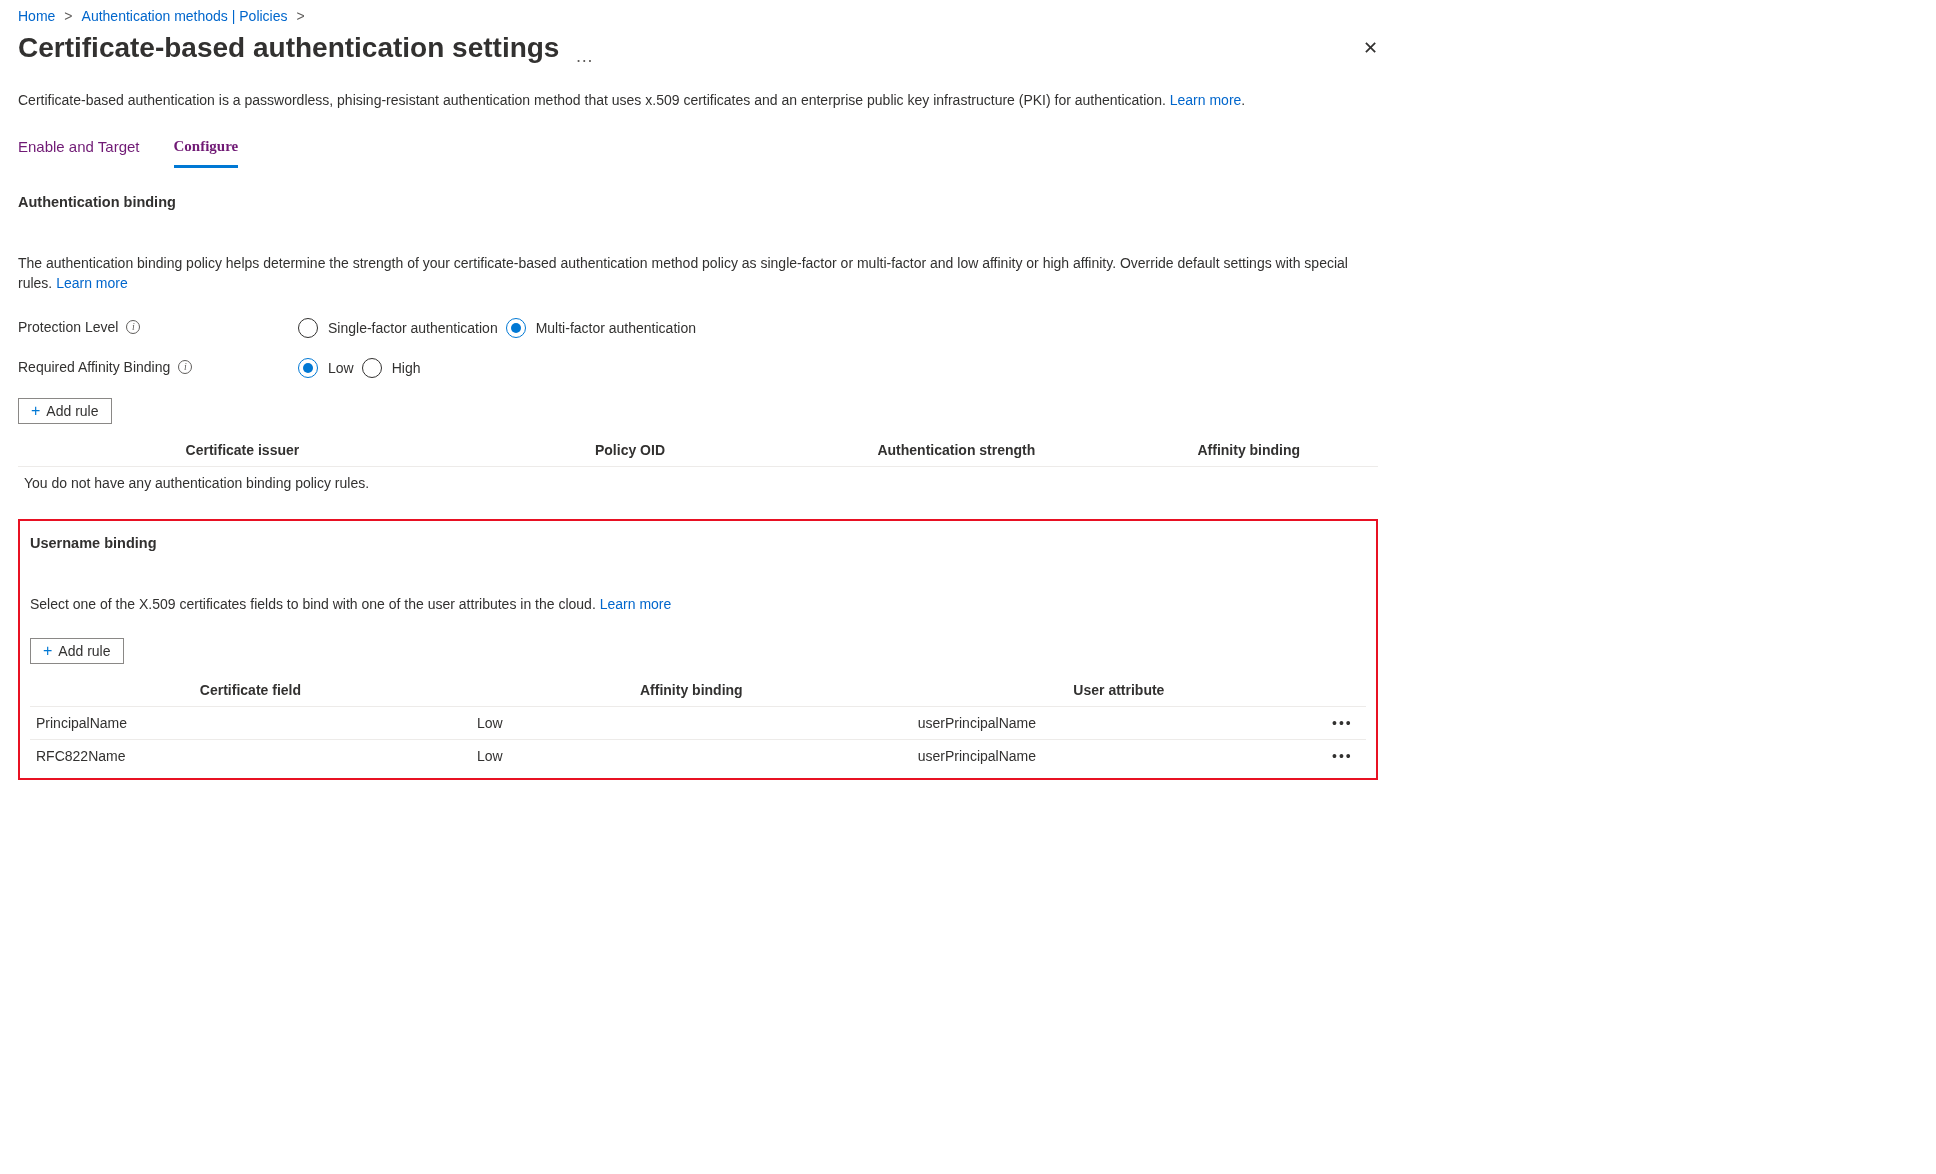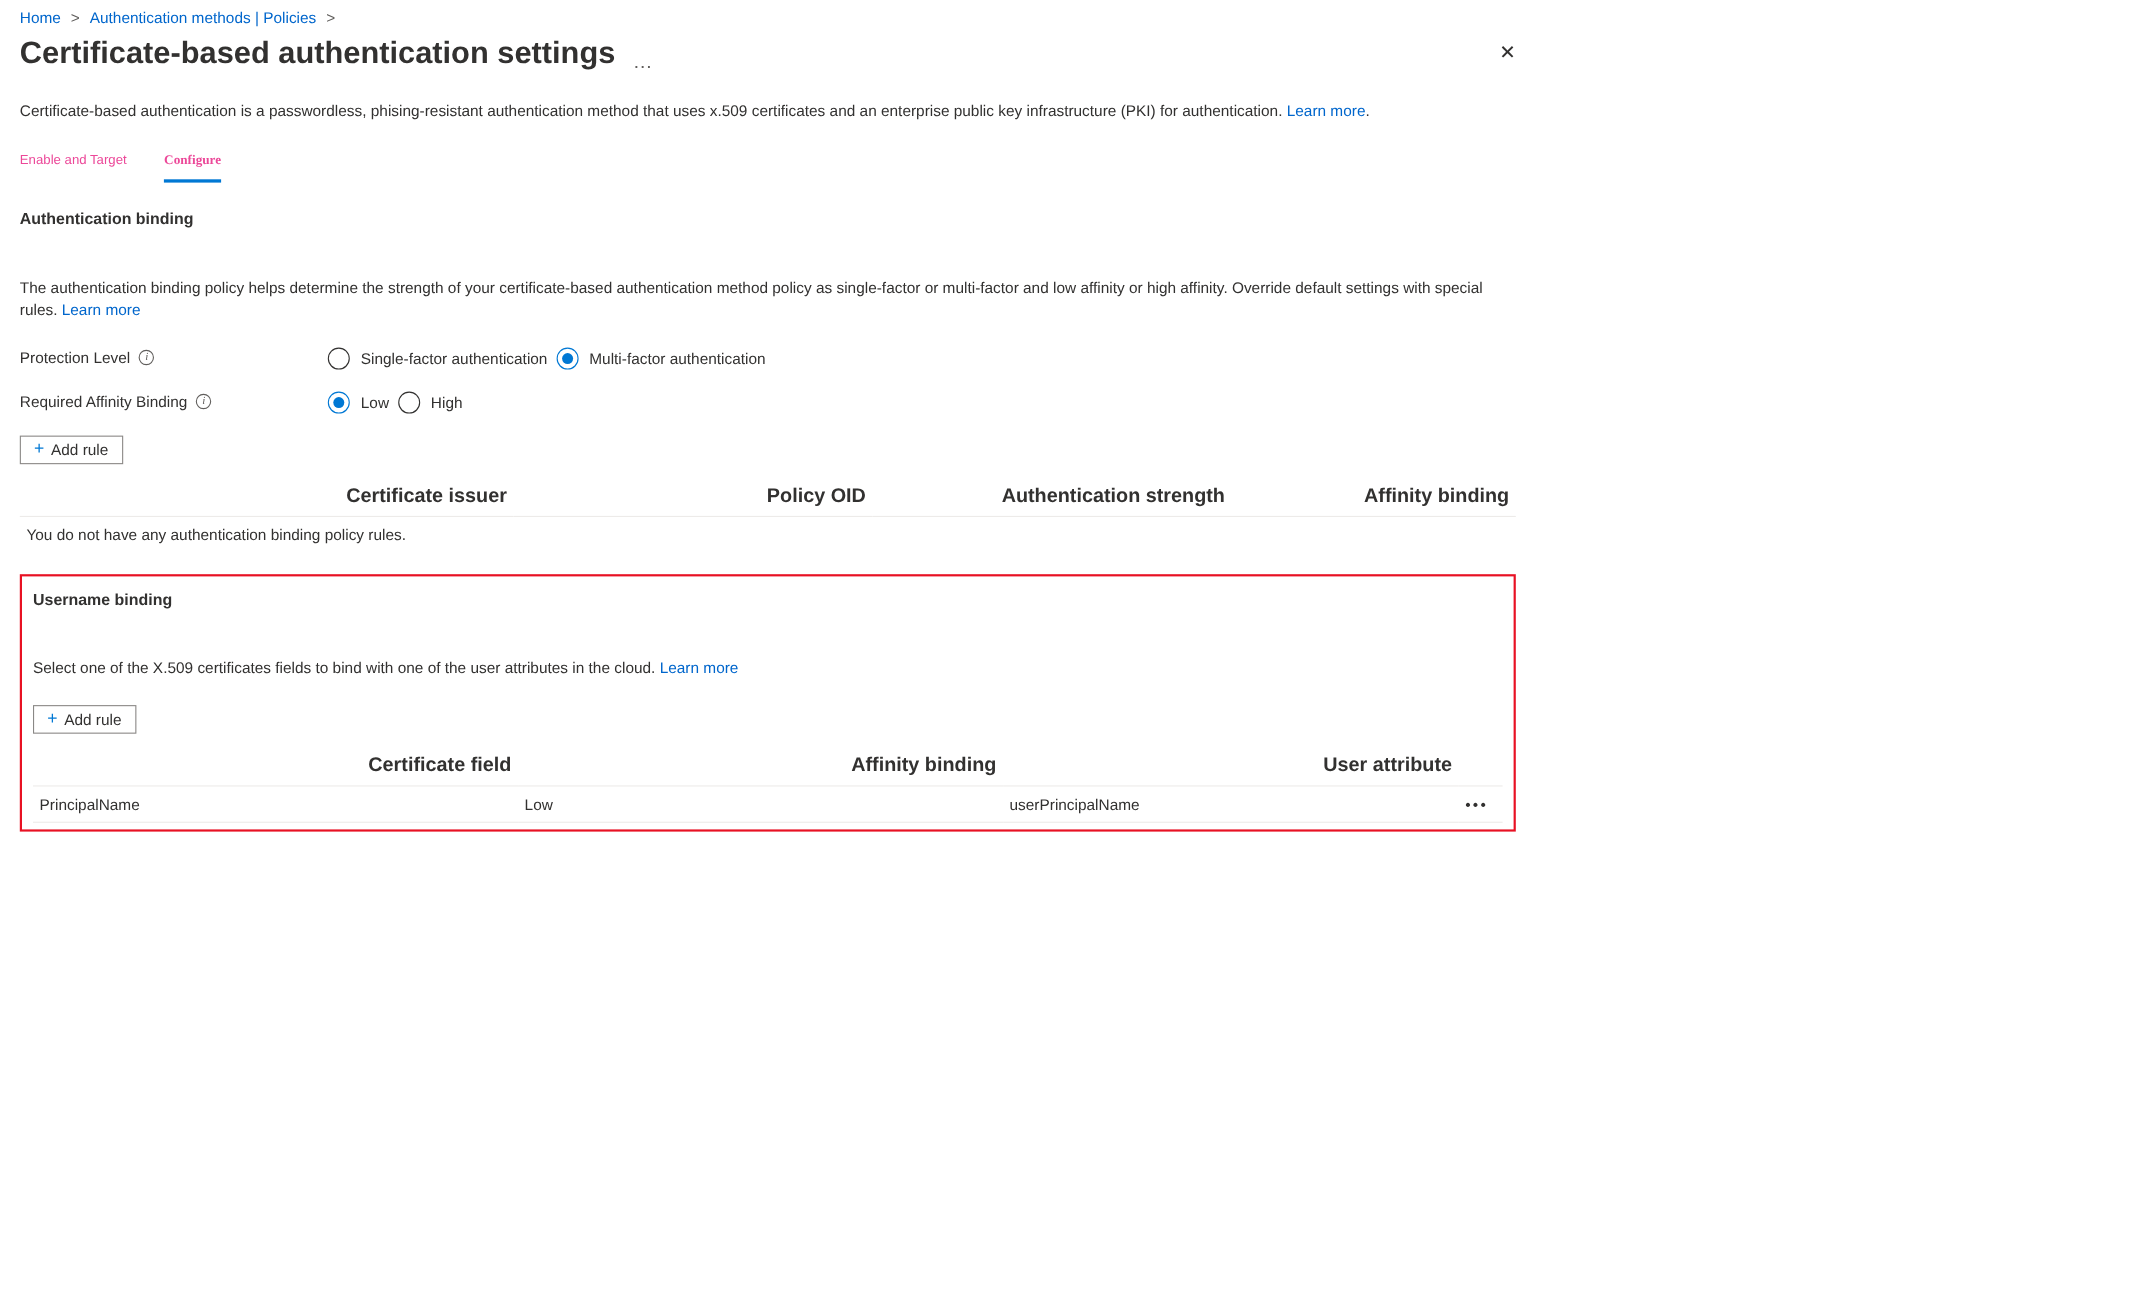--- a/index.html
+++ b/index.html
@@ -21,21 +21,21 @@
   .title-row { display: flex; align-items: center; justify-content: space-between; margin-bottom: 28px; }
   .page-title { font-size: 28px; font-weight: 600; letter-spacing: 0; }
   .dots { margin-left: 12px; color: #605e5c; font-size: 18px; letter-spacing: 1px; position: relative; top: 5px; }
   .close-x { font-size: 18px; color: #323130; cursor: pointer; }
 
   
   .desc { font-size: 14px; margin-bottom: 28px; }
 
   
   .tabs { display: flex; gap: 34px; border-bottom: 0px; margin-bottom: 26px; }
-  .tab { font-size: 12px; padding: 2px 0 10px 0; cursor: pointer; color: #ec4899; }
+  .tab { font-size: 15px; padding: 2px 0 10px 0; cursor: pointer; color: #701a75; }
   .tab.active { font-weight: 600; border-bottom: 3px solid #0078d4; font-family: Liberation Serif, serif; }
 
   
   .section-head { font-weight: 600; font-size: 14.5px; margin-bottom: 16px; margin-top: 15px; }
   .section-desc { font-size: 14px; margin-bottom: 24px; line-height: 1.45; margin-top: 43px; }
 
   
   .control-row { display: flex; align-items: flex-start; margin-bottom: 20px; }
   .control-label { width: 280px; display: flex; align-items: center; gap: 8px; font-size: 14px; padding-top: 1px; }
   .info-icon {
@@ -58,21 +58,21 @@
   .btn-add {
     display: inline-flex; align-items: center; gap: 6px;
     border: 1px solid #8a8886; background: #fff; color: #323130;
     font-size: 14px; padding: 4px 12px; cursor: pointer;
     margin-bottom: 10px;
   }
   .btn-add .plus { color: #0078d4; font-size: 16px; font-weight: 400; line-height: 1; }
 
   
   .tbl { width: 100%; border-collapse: collapse; }
-  .tbl th { text-align: right; font-weight: 600; font-size: 18px; padding: 8px 6px; border-bottom: 1px solid #edebe9; }
+  .tbl th { text-align: center; font-weight: 600; font-size: 14px; padding: 8px 6px; border-bottom: 1px solid #edebe9; }
   .tbl td { text-align: left; font-size: 14px; padding: 8px 6px; border-bottom: 1px solid #edebe9; }
   .tbl td.noborder, .tbl tr.noborder td { border-bottom: none; }
   .row-menu { text-align: right; width: 40px; color: #323130; cursor: pointer; font-size: 16px; letter-spacing: 2px; padding-right: 10px;}
 
   
   .highlight-box { border: 2px solid #e81123; padding: 10px 10px 6px 10px; margin-top: 20px; }
   .highlight-box .section-head { margin-top: 4px; }
 
   .col-1 { width: 33%; }
   .col-2 { width: 24%; }
@@ -211,18 +211,24 @@
         <th class="col-d"></th>
       </tr>
     </thead>
     <tbody>
       <tr>
         <td>PrincipalName</td>
         <td>Low</td>
         <td>userPrincipalName</td>
         <td class="row-menu">•••</td>
       </tr>
+      <tr class="noborder">
+        <td>RFC822Name</td>
+        <td>Low</td>
+        <td>userPrincipalName</td>
+        <td class="row-menu">•••</td>
+      </tr>
     </tbody>
   </table>
 </div>
 
 
 
 
 </body></html>

